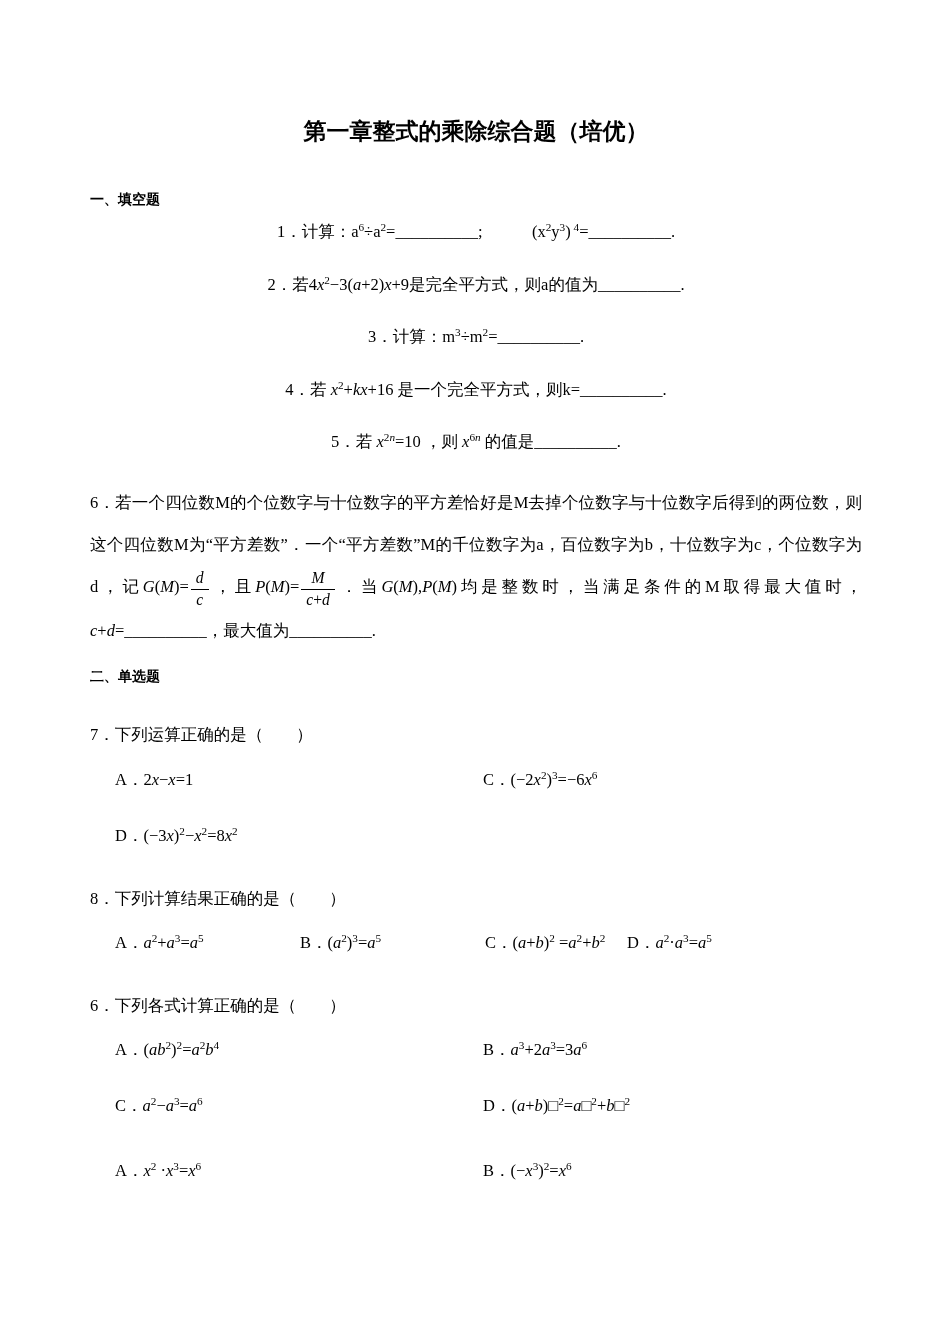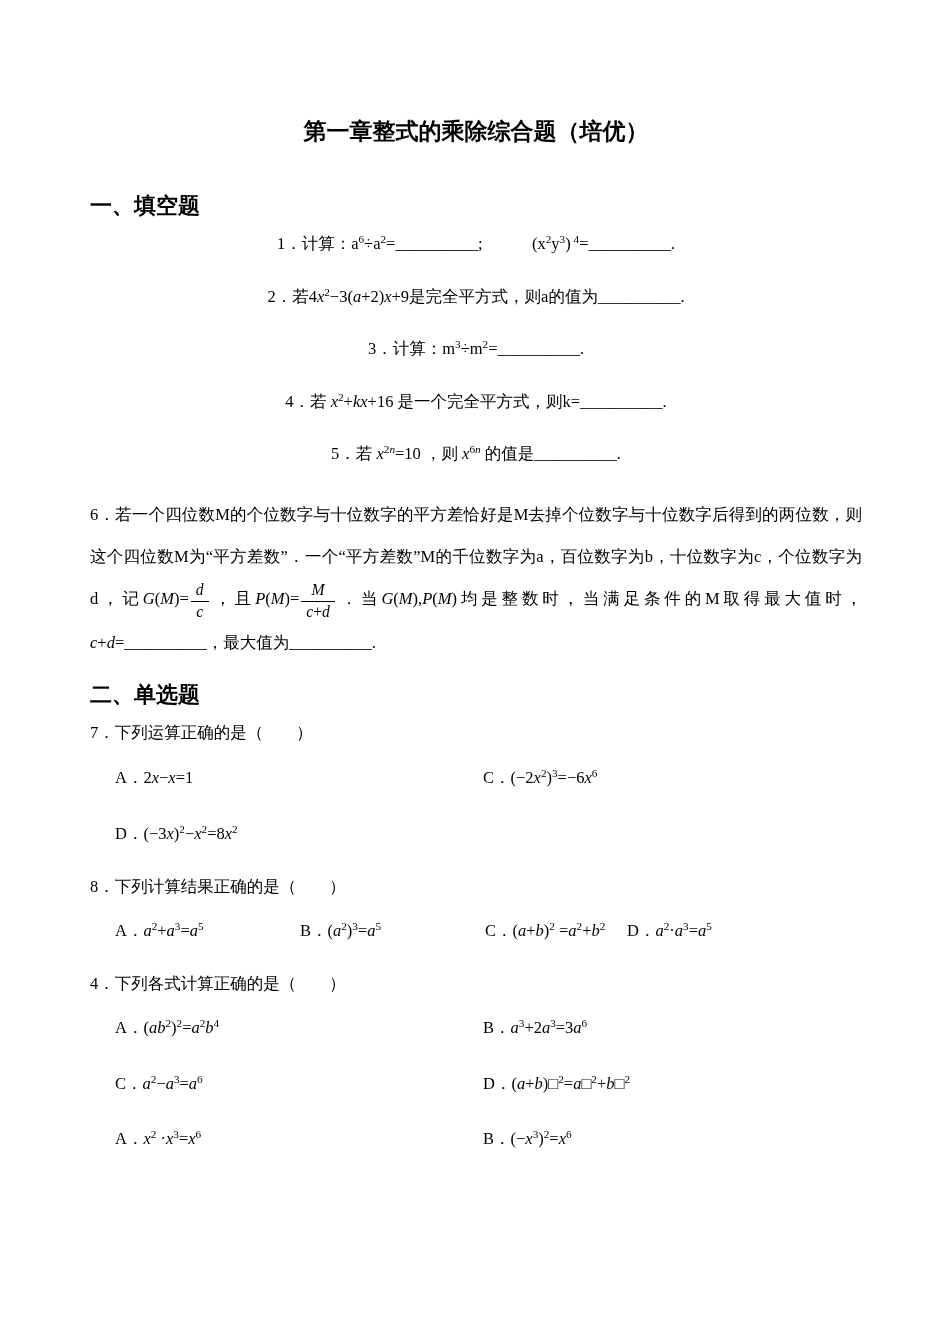--- a/index.html
+++ b/index.html
@@ -16,21 +16,21 @@
   .page { padding: 116px 88px 0 90px; }
 
   .title {
     text-align: center;
     font-size: 23px;
     font-weight: bold;
     font-family: "Liberation Sans", "DejaVu Sans", sans-serif;
     margin-bottom: 44px;
   }
   .sec-heading {
-    font-size: 22px;
+    font-size: 14px;
     font-weight: bold;
     font-family: "Liberation Sans", "DejaVu Sans", sans-serif;
     margin-bottom: 10px;
   }
   .q { line-height: 1.55; margin-bottom: 27px; text-align: center; }
   .q6 { line-height: 2.55; text-align: justify; margin-bottom: 16px; }
 
   sup { font-size: 0.68em; line-height: 0; }
   i { font-style: italic; }
 
@@ -38,21 +38,21 @@
     display: inline-block;
     vertical-align: -0.85em;
     text-align: center;
     line-height: 1.2;
     font-size: 0.95em;
     margin: 0 2px;
   }
   .frac .num { display: block; border-bottom: 1px solid #000; padding: 0 5px 1px; }
   .frac .den { display: block; padding: 1px 5px 0; }
 
-  .qblock { margin-bottom: 6px; }
+  .qblock { margin-bottom: 6px; margin-top: 36px; }
   .stem { line-height: 1.6; }
   .opts2 {
     display: grid;
     grid-template-columns: 368px 1fr;
     row-gap: 28px;
     padding-left: 25px;
     margin: 17px 0 26px;
   }
   .opts4 {
     display: grid;
@@ -95,21 +95,21 @@
       <p class="stem">8．下列计算结果正确的是（　　）</p>
       <div class="opts4">
         <span class="opt">A．<i>a</i><sup>2</sup>+<i>a</i><sup>3</sup>=<i>a</i><sup>5</sup></span>
         <span class="opt">B．(<i>a</i><sup>2</sup>)<sup>3</sup>=<i>a</i><sup>5</sup></span>
         <span class="opt">C．(<i>a</i>+<i>b</i>)<sup>2</sup> =<i>a</i><sup>2</sup>+<i>b</i><sup>2</sup></span>
         <span class="opt">D．<i>a</i><sup>2</sup>·<i>a</i><sup>3</sup>=<i>a</i><sup>5</sup></span>
       </div>
     </div>
 
     <div class="qblock">
-      <p class="stem">4．下列各式计算正确的是（　　）</p>
+      <p class="stem">6．下列各式计算正确的是（　　）</p>
       <div class="opts2">
         <span class="opt">A．(<i>ab</i><sup>2</sup>)<sup>2</sup>=<i>a</i><sup>2</sup><i>b</i><sup>4</sup></span>
         <span class="opt">B．<i>a</i><sup>3</sup>+2<i>a</i><sup>3</sup>=3<i>a</i><sup>6</sup></span>
         <span class="opt">C．<i>a</i><sup>2</sup>−<i>a</i><sup>3</sup>=<i>a</i><sup>6</sup></span>
         <span class="opt">D．(<i>a</i>+<i>b</i>)□<sup>2</sup>=<i>a</i>□<sup>2</sup>+<i>b</i>□<sup>2</sup></span>
       </div>
     </div>
 
     <div class="qblock">
       <div class="opts2">

